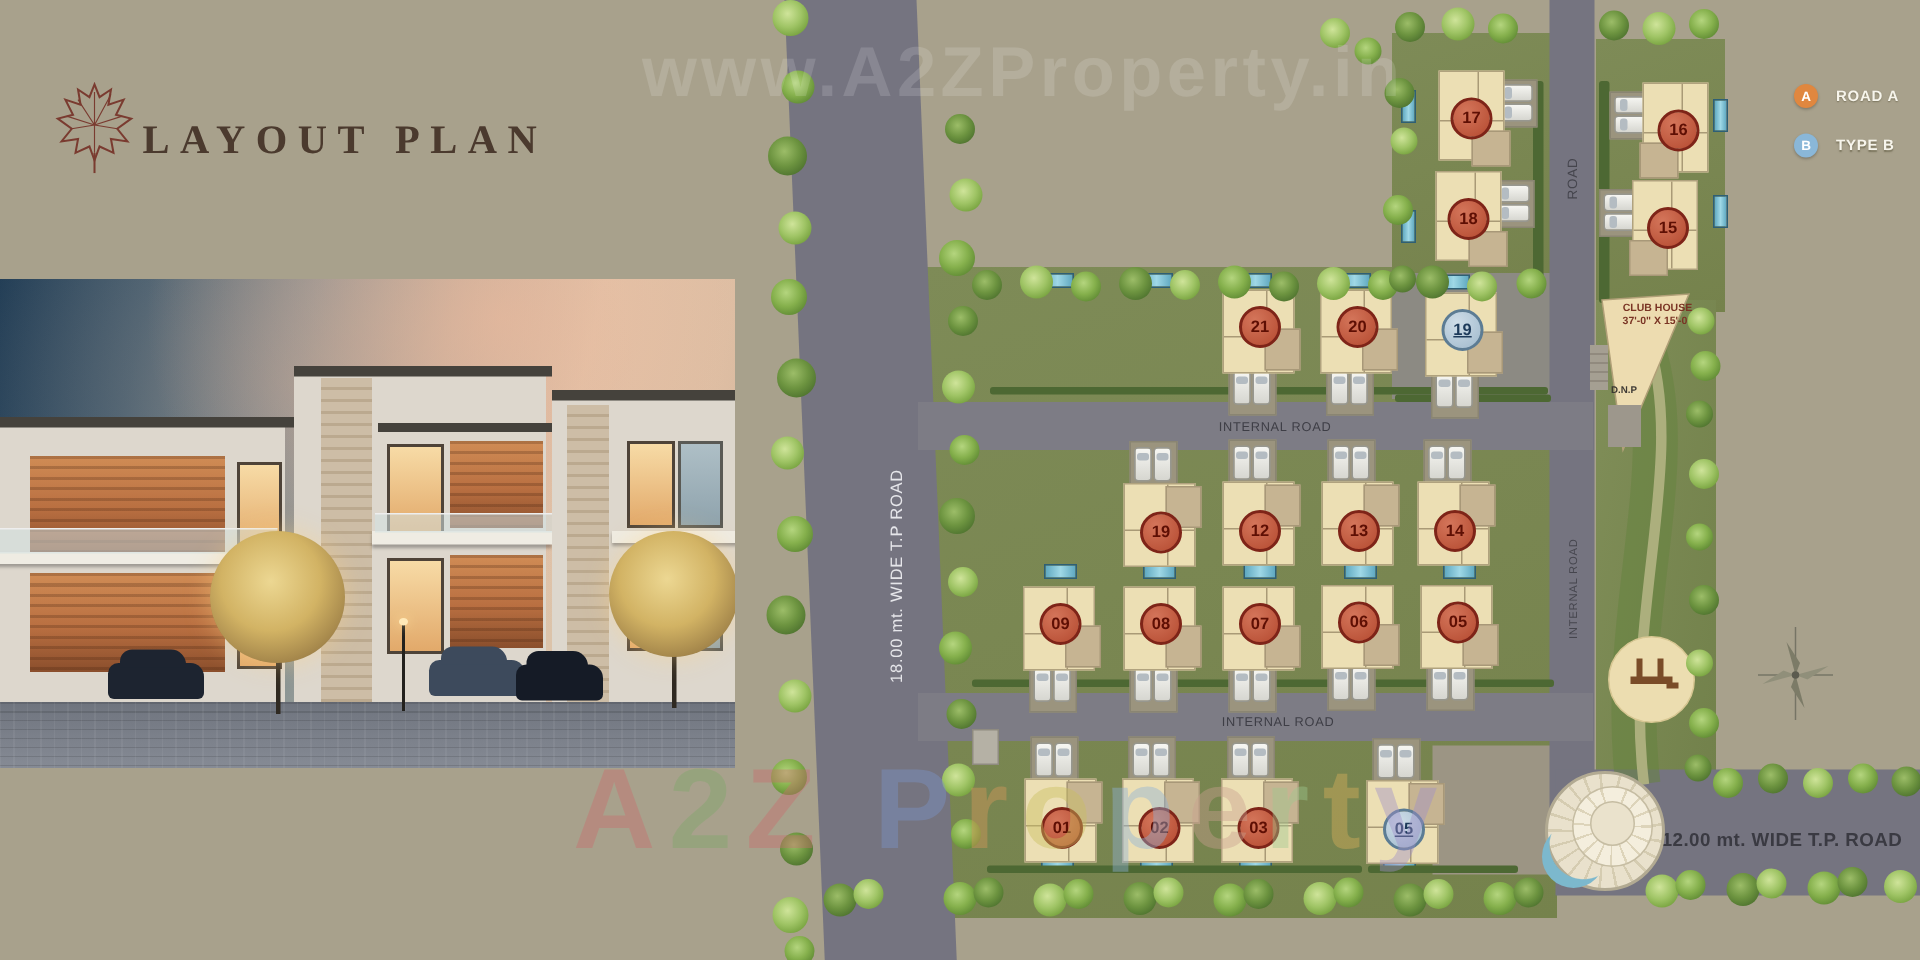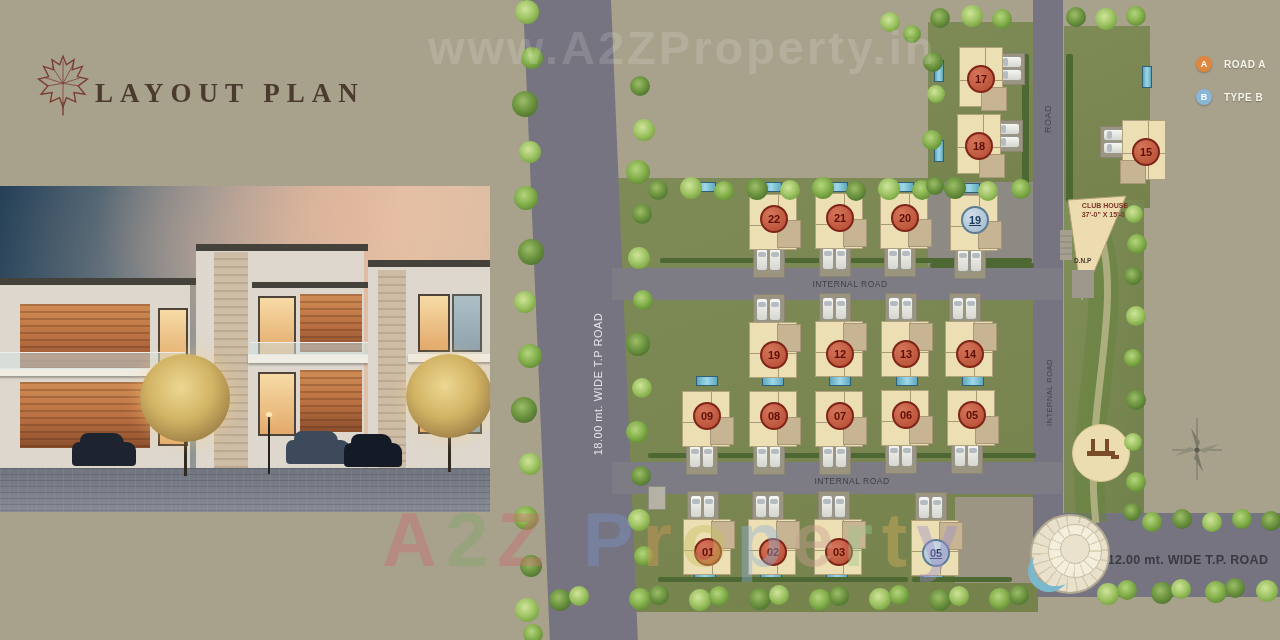--- a/index.html
+++ b/index.html
@@ -352,42 +352,50 @@
         <div class="badge tA">13</div>
       </div>
       <div class="unit v-up" style="left: 939px; top: 291px; z-index: 5;">
         <div class="drive"></div>
         <div class="car c1"></div>
         <div class="car c2"></div>
         <div class="house"></div>
         <div class="garage"></div>
         <div class="badge tA">14</div>
       </div>
-      <div class="unit h-left" style="left: 1098px; top: 112px; z-index: 5;">
+      <div class="unit h-left" style="left: 1064px; top: 112px; z-index: 5;">
         <div class="drive"></div>
         <div class="car c1 h"></div>
         <div class="car c2 h"></div>
         <div class="house"></div>
         <div class="garage"></div>
         <div class="badge tA">15</div>
       </div>
-      <div class="unit h-right" style="left: 957px; top: 39px; z-index: 5;">
+      <div class="unit h-left" style="left: 1071px; top: 47px; z-index: 5;">
         <div class="drive"></div>
         <div class="car c1 h"></div>
         <div class="car c2 h"></div>
         <div class="house"></div>
         <div class="garage"></div>
-        <div class="badge tA">17</div>
-      </div>
-      <div class="unit h-right" style="left: 955px; top: 106px; z-index: 5;">
+        <div class="badge tA">16</div>
+      </div>
+      <div class="unit h-right" style="left: 957px; top: 39px; z-index: 5;">
         <div class="drive"></div>
         <div class="car c1 h"></div>
         <div class="car c2 h"></div>
         <div class="house"></div>
         <div class="garage"></div>
+        <div class="badge tA">17</div>
+      </div>
+      <div class="unit h-right" style="left: 955px; top: 106px; z-index: 5;">
+        <div class="drive"></div>
+        <div class="car c1 h"></div>
+        <div class="car c2 h"></div>
+        <div class="house"></div>
+        <div class="garage"></div>
         <div class="badge tA">18</div>
       </div>
       <div class="unit v-down" style="left: 944px; top: 193px; z-index: 5;">
         <div class="drive"></div>
         <div class="car c1"></div>
         <div class="car c2"></div>
         <div class="house"></div>
         <div class="garage"></div>
         <div class="badge tB">19</div>
       </div>
@@ -399,28 +407,20 @@
         <div class="garage"></div>
         <div class="badge tA">20</div>
       </div>
       <div class="unit v-down" style="left: 809px; top: 191px; z-index: 5;">
         <div class="drive"></div>
         <div class="car c1"></div>
         <div class="car c2"></div>
         <div class="house"></div>
         <div class="garage"></div>
         <div class="badge tA">21</div>
-      </div>
-      <div class="unit v-down" style="left: 743px; top: 192px; z-index: 5;">
-        <div class="drive"></div>
-        <div class="car c1"></div>
-        <div class="car c2"></div>
-        <div class="house"></div>
-        <div class="garage"></div>
-        <div class="badge tA">22</div>
       </div>
       <div class="tree s0" style="left: 515px; top: 0px; width: 24px; height: 24px; z-index: 6;"></div>
       <div class="tree s1" style="left: 521px; top: 47px; width: 22px; height: 22px; z-index: 6;"></div>
       <div class="tree s2" style="left: 512px; top: 91px; width: 26px; height: 26px; z-index: 6;"></div>
       <div class="tree s0" style="left: 519px; top: 141px; width: 22px; height: 22px; z-index: 6;"></div>
       <div class="tree s1" style="left: 514px; top: 186px; width: 24px; height: 24px; z-index: 6;"></div>
       <div class="tree s2" style="left: 518px; top: 239px; width: 26px; height: 26px; z-index: 6;"></div>
       <div class="tree s0" style="left: 514px; top: 291px; width: 22px; height: 22px; z-index: 6;"></div>
       <div class="tree s1" style="left: 518px; top: 344px; width: 24px; height: 24px; z-index: 6;"></div>
       <div class="tree s2" style="left: 511px; top: 397px; width: 26px; height: 26px; z-index: 6;"></div>

